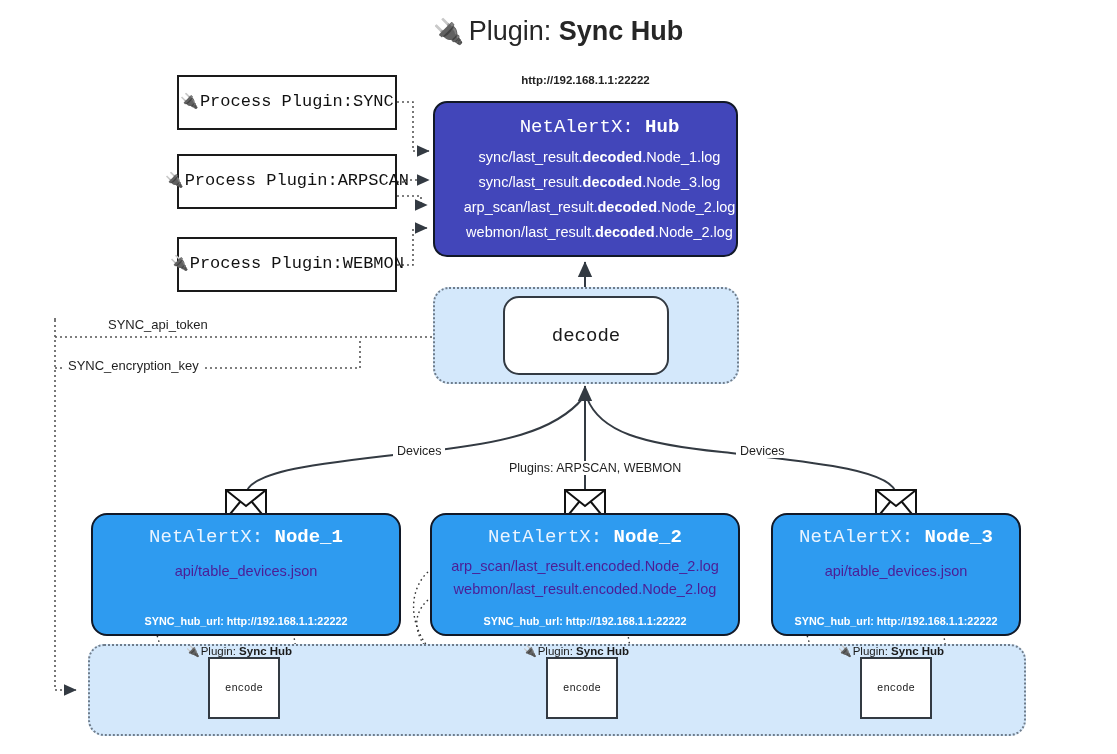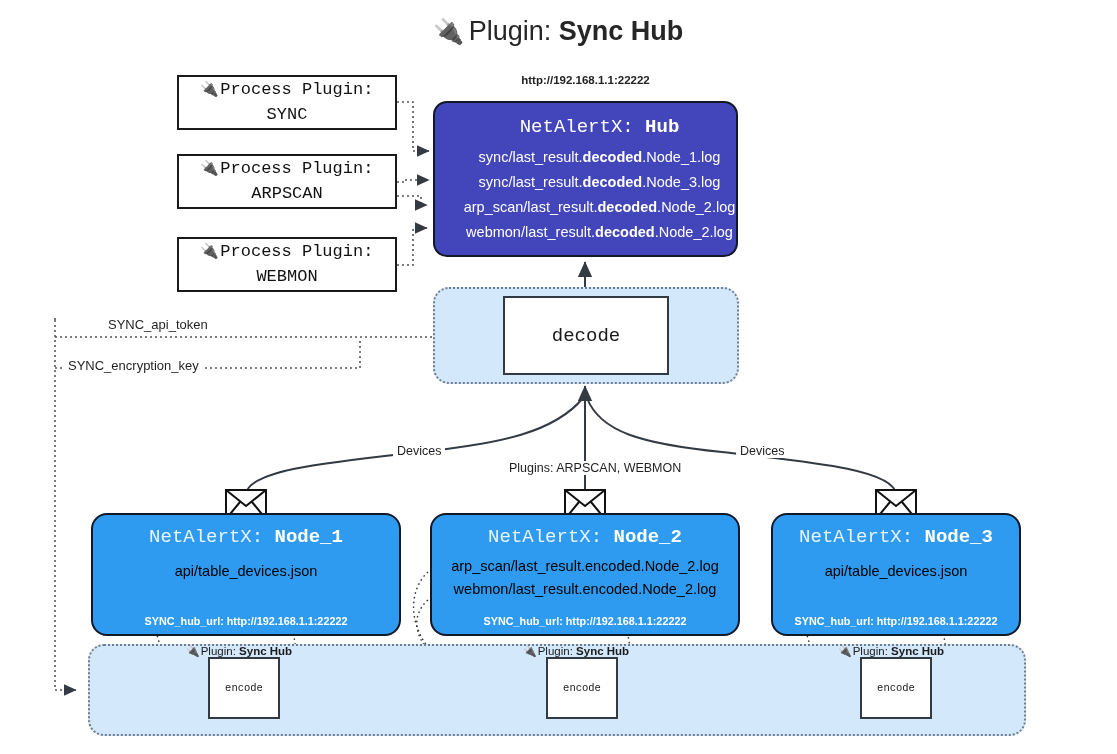--- a/index.html
+++ b/index.html
@@ -17,21 +17,21 @@
   }
   #title .plug{font-size:25px;margin-right:4px;}
   #title .b{font-weight:bold;}
 
   
   .proc{
     position:absolute;box-sizing:border-box;
     border:2px solid #1a1a1a;background:#ffffff;
     font-family:"Liberation Mono","DejaVu Sans Mono",monospace;
     font-size:17px;line-height:1.45;text-align:center;color:#111;
-    display:flex;flex-direction:column;justify-content:center;align-items:center;
+    display:flex;flex-direction:row;justify-content:center;align-items:center;
     padding:3px 6px;
   }
   .proc .l1{white-space:nowrap;}
   .proc .l1 .plug{font-family:"DejaVu Sans",sans-serif;font-size:15px;margin-right:1px;}
   .proc .l2{white-space:nowrap;}
 
   
   #hub{
     position:absolute;left:433px;top:101px;width:305px;height:156px;
     box-sizing:border-box;background:#4246ba;border:2px solid #111827;
@@ -54,41 +54,41 @@
   .bluebox{
     position:absolute;box-sizing:border-box;background:#d4e8fb;
     border:2px dotted #6f7d8c;border-radius:16px;
   }
   
   .wbox{
     position:absolute;box-sizing:border-box;background:#ffffff;border:2px solid #333a42;
     display:flex;align-items:center;justify-content:center;
     font-family:"Liberation Mono","DejaVu Sans Mono",monospace;color:#1a1a1a;
   }
-  #decodebox{left:503px;top:296px;width:166px;height:79px;font-size:19px;}
+  #decodebox{left:503px;top:296px;width:166px;height:79px;font-size:19px;border-radius:16px;}
   .encbox{width:72px;height:62px;font-size:10.5px;}
 
   .enclabel{
     position:absolute;font-size:11.5px;color:#1a1a1a;white-space:nowrap;
   }
   .enclabel .plug{font-size:11px;margin-right:1px;}
   .enclabel b{font-weight:bold;}
 
   
   .node{
     position:absolute;box-sizing:border-box;background:#2e9bf0;
     border:2px solid #111827;border-radius:16px;color:#ffffff;
     display:flex;flex-direction:column;align-items:center;
   }
   .node .ntitle{
     font-family:"Liberation Mono","DejaVu Sans Mono",monospace;
     font-size:19px;margin-top:11px;white-space:nowrap;color:#eaf4ff;
   }
   .node .ntitle b{font-weight:bold;color:#ffffff;}
-  .node .nline{font-size:14.5px;line-height:1.62;white-space:nowrap;color:#000000;}
+  .node .nline{font-size:14.5px;line-height:1.62;white-space:nowrap;color:#4c1d95;}
   .node .nfoot{
     position:absolute;left:0;bottom:7px;width:100%;text-align:center;
     font-size:10.8px;font-weight:bold;color:#ffffff;white-space:nowrap;
   }
   .node .nbody{margin-top:12px;text-align:center;}
   .node.n2 .nbody{margin-top:7px;}
 
   
   .env{position:absolute;width:42px;height:31px;}
 

